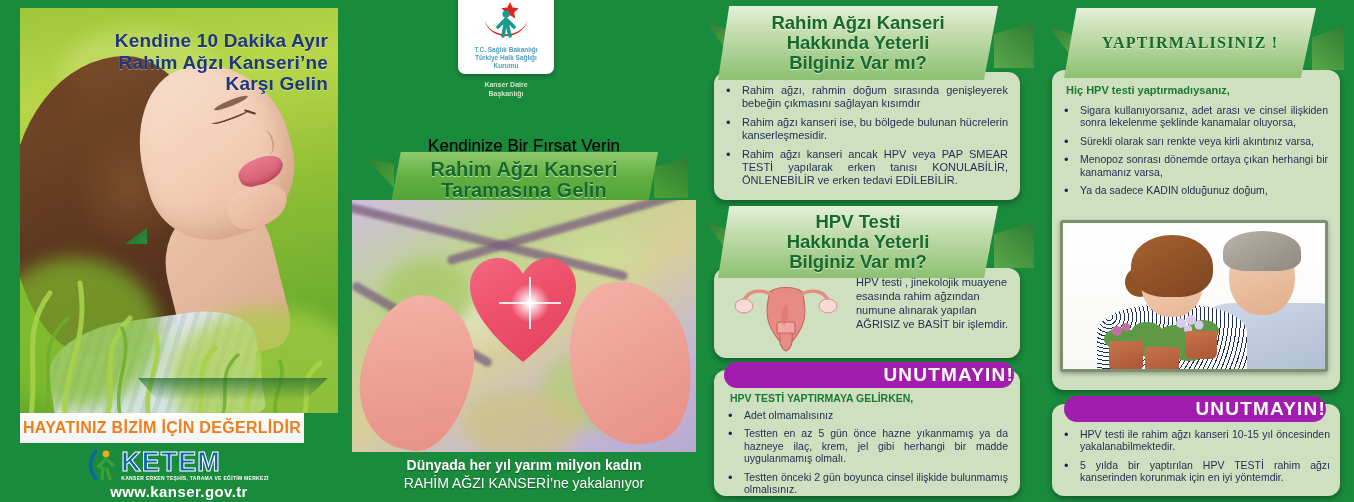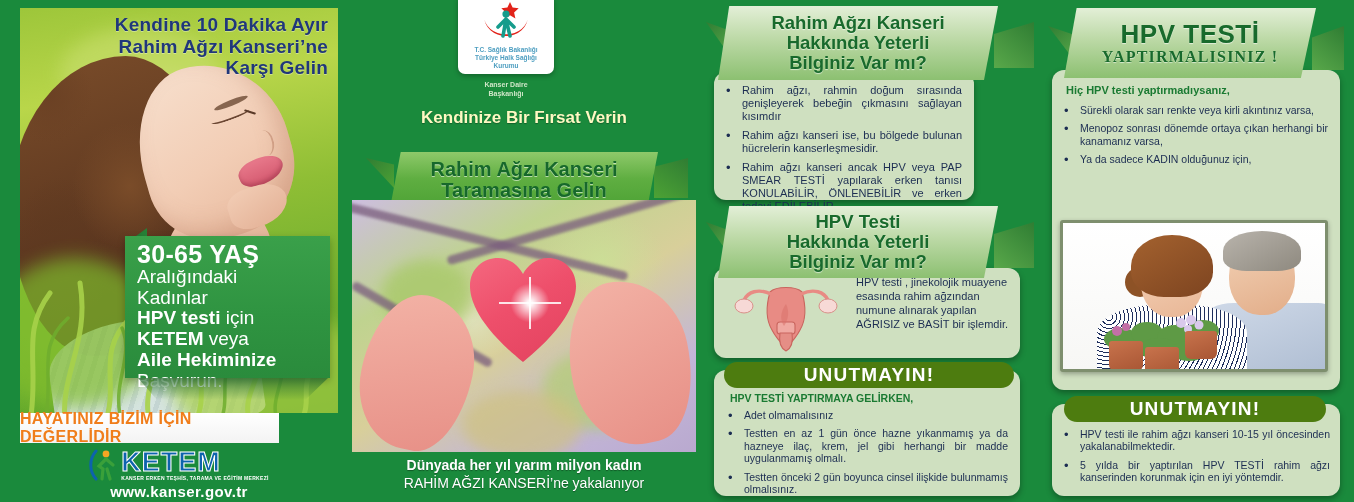--- a/index.html
+++ b/index.html
@@ -67,21 +67,21 @@
           background:linear-gradient(160deg,#f2cdb5,#e3b095); border-radius:40% 50% 60% 40%;
           transform:rotate(-18deg); }
   .neck { position:absolute; left:150px; top:200px; width:110px; height:150px;
           background:linear-gradient(150deg,#ecc3a9,#d8a88c); border-radius:40% 30% 20% 30%;
           transform:rotate(-14deg); }
   .shirt{ position:absolute; left:30px; top:310px; width:210px; height:110px;
           background:repeating-linear-gradient(115deg,#dfe9ef 0 7px,#cdd9e2 7px 12px);
           border-radius:40% 30% 8% 8%; transform:rotate(-8deg); opacity:.92; }
 
   .cover-title {
-    position:absolute; right:10px; top:6px; width:280px;
+    position:absolute; right:10px; top:22px; width:280px;
     text-align:right; color:#20377a; font-weight:bold;
     font-size:19px; line-height:1.14; letter-spacing:.2px;
     text-shadow:0 1px 0 rgba(255,255,255,.35);
   }
 
   .cover-greenbox {
     position:absolute; left:105px; top:228px; width:205px; height:142px;
     background:linear-gradient(180deg,#3aa04a 0%,#2f9441 55%,#2a8b3c 100%);
     color:#ffffff; padding:6px 10px 4px 12px;
     box-shadow:0 3px 7px rgba(0,0,0,.25);
@@ -95,21 +95,21 @@
   .cover-greenbox .l5 b { font-weight:bold; }
   .cover-greenbox .l6 { font-size:19px; font-weight:bold; line-height:1.1; }
   .cover-greenbox .l7 { font-size:19px; line-height:1.1; }
   .fold-l { position:absolute; left:105px; top:220px; width:22px; height:16px;
             background:linear-gradient(135deg,#1d6d2c,#2c8b3c); clip-path:polygon(0 100%,100% 0,100% 100%); }
   .fold-b { position:absolute; left:118px; top:370px; width:190px; height:22px;
             background:linear-gradient(180deg,rgba(40,110,50,.75),rgba(40,110,50,0));
             clip-path:polygon(0 0,100% 0,88% 100%,10% 100%); }
 
   .cover-strap {
-    position:absolute; left:0; top:405px; width:259px; height:30px;
+    position:absolute; left:0; top:405px; width:284px; height:30px;
     background:linear-gradient(180deg,#ffffff,#f3f3f3);
     display:flex; align-items:center; justify-content:center;
   }
   .cover-strap span { color:#f07d1a; font-weight:bold; font-size:16px; letter-spacing:.3px; }
 
   .cover-footer {
     position:absolute; left:0; top:435px; width:318px; height:63px;
     background:#1a8a3c; display:flex; flex-direction:column;
     align-items:center; justify-content:center; gap:2px;
   }
@@ -127,22 +127,22 @@
     position:absolute; left:106px; top:-6px; width:96px; height:80px;
     background:#ffffff; border-radius:7px; box-shadow:0 2px 5px rgba(0,0,0,.28);
     overflow:hidden;
   }
   .mohs-txt { position:absolute; left:0; right:0; bottom:4px; text-align:center;
               color:#4d9ec0; font-size:6.5px; line-height:1.25; font-weight:bold; }
   .mini-logo-cap { position:absolute; left:106px; top:80px; width:96px; text-align:center;
                    color:#cfe6c8; font-size:7px; font-weight:bold; line-height:1.3; }
 
   .c2-pretitle {
-    position:absolute; left:0; top:108px; width:344px; text-align:center;
-    color:#fef9c3; font-weight:bold; font-size:17px;
+    position:absolute; left:0; top:136px; width:344px; text-align:center;
+    color:#000000; font-weight:normal; font-size:17px;
     text-shadow:0 1px 1px rgba(0,0,0,.3);
   }
   .c2-ribbon {
     position:absolute; left:38px; top:152px; width:268px; height:56px;
     background:linear-gradient(180deg,#8ec96a 0%,#5fae41 48%,#4da235 100%);
     clip-path:polygon(4% 0,100% 0,96% 100%,0 100%);
     display:flex; flex-direction:column; align-items:center; justify-content:center;
   }
   .c2-ribbon div { color:#16682b; font-weight:bold; font-size:20px; line-height:1.06;
                    text-shadow:0 1px 0 rgba(255,255,255,.55); }
@@ -214,33 +214,33 @@
     color:#1c2d52; z-index:1;
   }
   .card ul { list-style:none; }
   .card li { position:relative; padding-left:22px; margin-bottom:6px;
              text-align:justify; line-height:1.18; }
   .card li::before { content:"\2022"; position:absolute; left:6px; top:-1px;
                      color:#1c2d52; font-size:13px; }
   .lead { color:#1a7a32; font-weight:bold; }
 
   .pillbar {
-    position:absolute; background:#4d7c0f; border-radius:26px;
-    display:flex; align-items:center; justify-content:center; z-index:3;
+    position:absolute; background:#a21caf; border-radius:26px;
+    display:flex; align-items:center; justify-content:flex-end; z-index:3;
   }
   .pillbar span { color:#ffffff; font-weight:bold; letter-spacing:1.2px; }
 
   
   #col3 { position:absolute; left:706px; top:0; width:330px; height:502px; }
   #c3-ribbon1 { left:12px; top:6px; width:280px; height:74px;
                 clip-path:polygon(4% 0,100% 0,95% 100%,0 100%); }
   #c3-ribbon1 div { font-size:18.5px; }
   #c3-w1L { left:0px; top:22px; width:24px; height:34px; clip-path:polygon(0 0,100% 26%,100% 100%); }
   #c3-w1R { left:288px; top:22px; width:40px; height:46px; clip-path:polygon(0 26%,100% 0,100% 100%,0 100%); }
-  #c3-card1 { left:8px; top:72px; width:260px; height:128px; padding:12px 12px 8px 6px; font-size:11px; }
+  #c3-card1 { left:8px; top:72px; width:306px; height:128px; padding:12px 12px 8px 6px; font-size:11px; }
 
   #c3-ribbon2 { left:12px; top:206px; width:280px; height:72px;
                 clip-path:polygon(4% 0,100% 0,95% 100%,0 100%); }
   #c3-ribbon2 div { font-size:18.5px; }
   #c3-w2L { left:0px; top:222px; width:24px; height:34px; clip-path:polygon(0 0,100% 26%,100% 100%); }
   #c3-w2R { left:288px; top:222px; width:40px; height:46px; clip-path:polygon(0 26%,100% 0,100% 100%,0 100%); }
   #c3-card2 { left:8px; top:268px; width:306px; height:90px; }
   #c3-uterus { position:absolute; left:8px; top:8px; width:128px; height:76px; }
   #c3-card2-text { position:absolute; left:142px; top:8px; width:156px; font-size:11px; line-height:1.26; }
 
@@ -330,29 +330,20 @@
       </svg>
     </div>
 
     <div class="cover-title">
       <div>Kendine 10 Dakika Ayır</div>
       <div>Rahim Ağzı Kanseri’ne</div>
       <div>Karşı Gelin</div>
     </div>
 
     <div class="fold-l"></div>
-    <div class="cover-greenbox">
-      <div class="l1">30-65 YAŞ</div>
-      <div class="l2">Aralığındaki</div>
-      <div class="l3">Kadınlar</div>
-      <div class="l4"><b>HPV testi</b><span> için</span></div>
-      <div class="l5"><b>KETEM</b><span> veya</span></div>
-      <div class="l6">Aile Hekiminize</div>
-      <div class="l7">Başvurun.</div>
-    </div>
     <div class="fold-b"></div>
 
     <div class="cover-strap">
       <span>HAYATINIZ BİZİM İÇİN DEĞERLİDİR</span>
     </div>
 
     <div class="cover-footer">
       <div class="ketem-logo">
         <svg class="ketem-mark" viewBox="0 0 28 32">
           <circle cx="17" cy="5" r="3.4" fill="#f5a623"></circle>
@@ -455,44 +446,44 @@
         <ellipse cx="106" cy="30" rx="9" ry="7" fill="#f7d9d6" stroke="#d89089" stroke-width="1"></ellipse>
         <path d="M64 28 C 58 36, 58 44, 62 50 C 66 44, 68 36, 64 28 Z" fill="#d9726b" opacity=".55"></path>
       </svg>
       <div id="c3-card2-text">HPV testi , jinekolojik muayene esasında rahim ağzından numune alınarak yapılan AĞRISIZ ve BASİT bir işlemdir.</div>
     </div>
 
     <div id="c3-card3" class="card">
       <div class="lead" style="margin:0 0 5px 8px;">HPV TESTİ YAPTIRMAYA GELİRKEN,</div>
       <ul>
         <li>Adet olmamalısınız</li>
-        <li>Testten en az 1 gün önce hazne yıkanmamış ya da hazneye ilaç, krem, jel gibi herhangi bir madde uygulanmamış olmalı.</li>
+        <li>Testten en az 5 gün önce hazne yıkanmamış ya da hazneye ilaç, krem, jel gibi herhangi bir madde uygulanmamış olmalı.</li>
         <li>Testten önceki 2 gün boyunca cinsel ilişkide bulunmamış olmalısınız.</li>
       </ul>
     </div>
     <div id="c3-pill" class="pillbar">
       <span>UNUTMAYIN!</span>
     </div>
   </div>
 
   <div id="col4">
 
     <div id="c4-wL" class="wingL"></div>
     <div id="c4-wR" class="wingR"></div>
     <div id="c4-ribbon" class="ribbon">
-      <div class="t1">HPV TESTİ</div>
       <div class="t2">YAPTIRMALISINIZ !</div>
     </div>
 
     <div id="c4-card" class="card">
       <div class="lead">Hiç HPV testi yaptırmadıysanız,</div>
       <ul>
+        <li>Sigara kullanıyorsanız, adet arası ve cinsel ilişkiden sonra lekelenme şeklinde kanamalar oluyorsa,</li>
         <li>Sürekli olarak sarı renkte veya kirli akıntınız varsa,</li>
         <li>Menopoz sonrası dönemde ortaya çıkan herhangi bir kanamanız varsa,</li>
-        <li>Ya da sadece KADIN olduğunuz için,</li>
+        <li>Ya da sadece KADIN olduğunuz doğum,</li>
       </ul>
 
       <div class="photo-frame">
         <div class="pf-inner"></div>
         <div class="m-body"></div>
         <div class="m-head"></div>
         <div class="m-hair"></div>
         <div class="w-body"></div>
         <div class="w-bun"></div>
         <div class="w-head"></div>

